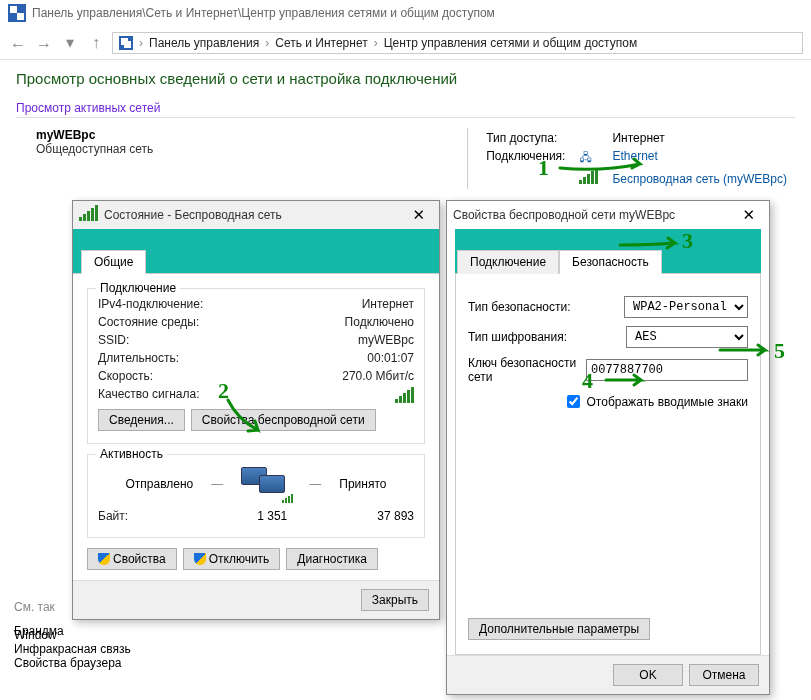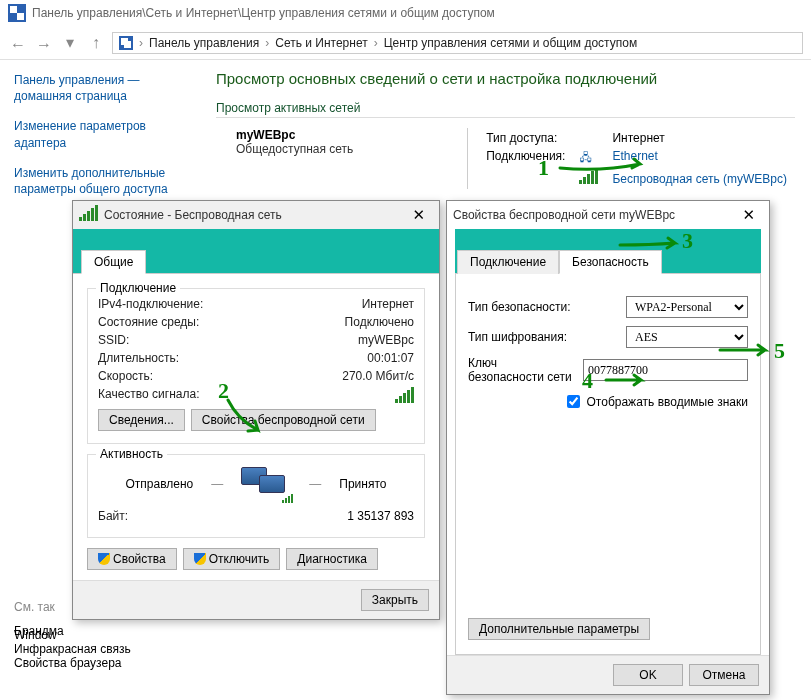--- a/index.html
+++ b/index.html
@@ -65,21 +65,21 @@
   }
   .content {
     flex:1;
     padding: 10px 16px;
   }
   .head-title {
     color: #1a5b1a;
     font-size: 15px;
     margin-bottom: 14px;
   }
-  .subsection { color:#14532d; }
+  .subsection { color:#6d28d9; }
   .hr { height:1px; background:#ddd; margin:2px 0 10px 0; }
   .network-row {
     display:flex;
     justify-content:space-between;
   }
   .net-left .nn { font-weight:600; }
   .net-left .nt { color:#333; }
   .net-right table td { padding: 1px 6px; vertical-align: top; }
   .link { color:#0a58a0; cursor:pointer; }
   .vdiv { border-left:1px solid #ccc; padding-left:10px;margin-left:24px; }
@@ -199,21 +199,21 @@
     display:flex; justify-content:flex-end;
     padding:8px 10px;
     background:#f0f0f0;
     border-top:1px solid #ddd;
     gap:6px;
   }
 
   .form-row { display:flex; align-items:center; gap:8px; margin:8px 0; }
   .form-row .fl { width:150px; }
   select, input[type=text] {
-    font-family:Liberation Serif, serif; font-size:12px;
+    font-family:Liberation Mono, monospace; font-size:12px;
     border:1px solid #7a7a7a; padding:2px 4px;
     background:#fff; height:22px;
   }
   .checkbox-row { display:flex; align-items:center; gap:4px; margin-top:4px; justify-content:flex-end; }
 
   
   .anno { position:absolute; color:#0a8a0a; font-weight:700; font-size:22px; font-family:"Comic Sans MS","Segoe Script",cursive; pointer-events:none; }
   .anno-line { stroke:#0a8a0a; stroke-width:3; fill:none; stroke-linecap:round; }
 
   .usb-icon { color:#0a58a0; font-size:11px; }
@@ -237,25 +237,20 @@
     <span class="crumb-sep">›</span>
     <span class="crumb">Панель управления</span>
     <span class="crumb-sep">›</span>
     <span class="crumb">Сеть и Интернет</span>
     <span class="crumb-sep">›</span>
     <span class="crumb">Центр управления сетями и общим доступом</span>
   </span>
 </div>
 
 <div class="main">
-  <div class="sidebar">
-    <div class="bluelink">Панель управления — домашняя страница</div>
-    <div class="bluelink">Изменение параметров адаптера</div>
-    <div class="bluelink">Изменить дополнительные параметры общего доступа</div>
-  </div>
   <div class="content">
     <div class="head-title">Просмотр основных сведений о сети и настройка подключений</div>
     <div class="subsection">Просмотр активных сетей</div>
     <div class="hr"></div>
     <div class="network-row">
       <div class="net-left" style="padding-left:20px">
         <div class="nn">myWEBpc</div>
         <div class="nt">Общедоступная сеть</div>
       </div>
       <div class="net-right vdiv">
@@ -368,21 +363,21 @@
                 <span></span>
                 <span></span>
                 <span></span>
               </span>
           </span>
           <span style="color:#888">—</span>
           <span>Принято</span>
         </div>
         <div class="kv">
           <span class="k">Байт:</span>
-          <span style="display:flex; ">
+          <span style="display:flex; gap:90px">
             <span>1 351</span>
             <span>37 893</span>
           </span>
         </div>
       </div>
       <div class="btn-row" style="padding:0 12px 10px 12px">
         <button class="btn"><span class="shield"></span><span>Свойства</span></button>
         <button class="btn"><span class="shield"></span><span>Отключить</span></button>
         <button class="btn">Диагностика</button>
       </div>

